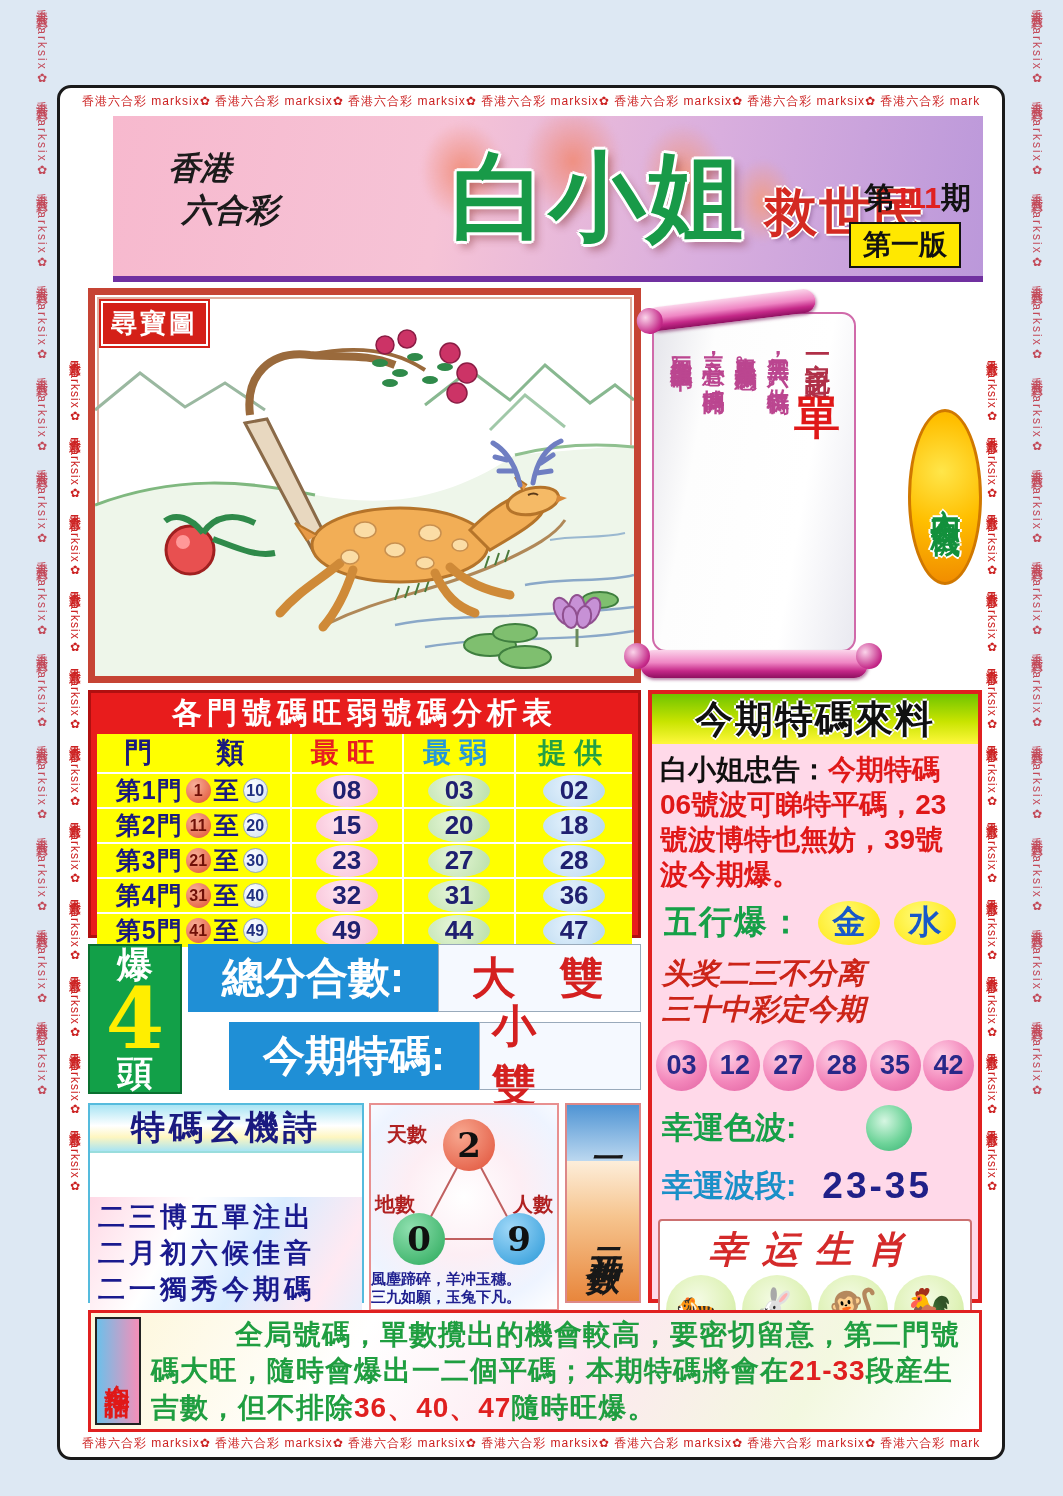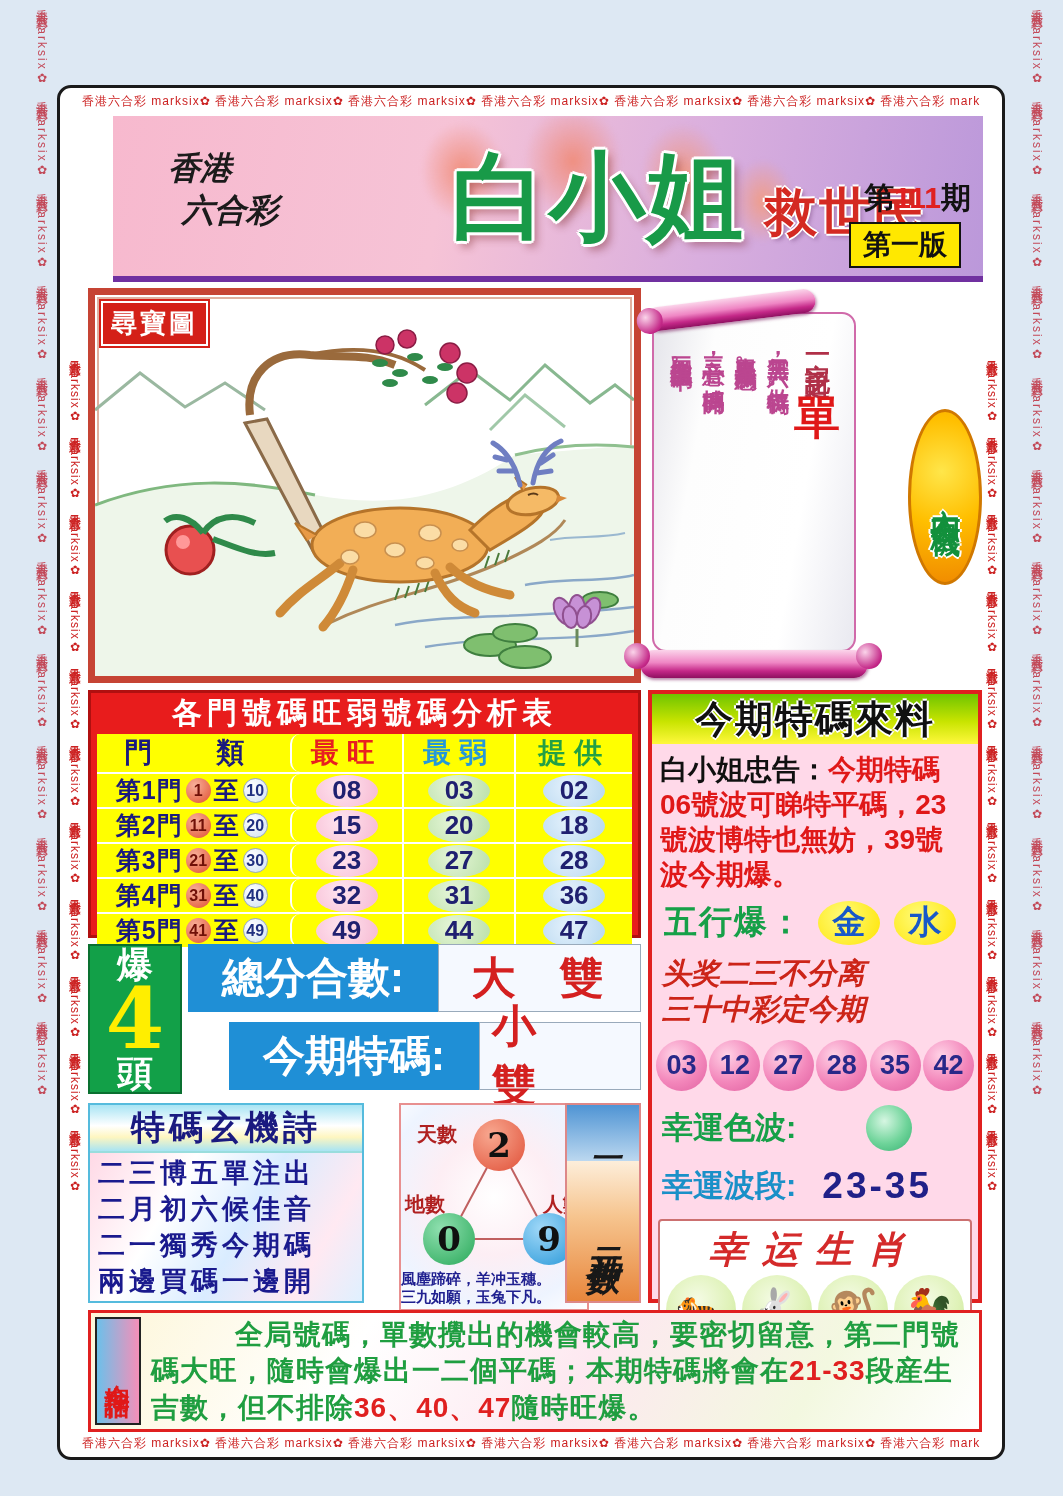--- a/index.html
+++ b/index.html
@@ -88,21 +88,21 @@
 
   
   .atable{position:absolute;left:0;top:576px;width:553px;height:248px;background:#e81c1c;
     border:3px solid #b01010;display:flex;flex-direction:column;padding:0 6px 6px 6px;}
   .atable-title{height:44px;display:flex;align-items:center;justify-content:center;color:#fff;
     font-size:30px;font-weight:bold;letter-spacing:5px;}
   .atable-grid{flex:1;background:#ffff00;display:flex;flex-direction:column;justify-content:space-between;}
   .arow{flex:1;display:flex;border-top:2px solid #fff;}
   .arow.head{border-top:none;}
   .acell{display:flex;align-items:center;justify-content:center;font-weight:bold;color:#202070;}
-  .c1{width:36%;}.c2{width:21%;border-radius:10px;}.c3{width:21%;}.c4{width:22%;}
+  .c1{width:36%;}.c2{width:21%;}.c3{width:21%;}.c4{width:22%;}
   .arow .acell{border-left:2px solid #fff;}
   .arow .acell:first-child{border-left:none;}
   .arow.head .acell{font-size:28px;letter-spacing:8px;}
   .hd-strong{color:#e82020;}.hd-weak{color:#2598d8;}.hd-give{color:#22a044;}
   .door-label{font-size:25px;color:#1a1a7e;letter-spacing:1px;}
   .circ{display:inline-flex;align-items:center;justify-content:center;width:25px;height:25px;
     border-radius:50%;font-size:16px;margin:0 3px;font-weight:bold;}
   .circ.red{background:radial-gradient(circle at 35% 30%,#f8b09a,#e05030);color:#701008;}
   .circ.pale{background:radial-gradient(circle at 35% 30%,#ffffff,#cfe0f2);color:#203080;border:1px solid #9ab;}
   .oval{display:inline-flex;align-items:center;justify-content:center;width:62px;height:32px;
@@ -120,31 +120,31 @@
   .burst-row{position:absolute;left:100px;width:453px;height:68px;display:flex;}
   .burst-row.r1{top:0;}
   .burst-row.r2{top:78px;padding-left:41px;}
   .burst-label{flex:0 0 250px;background:#1f8fd6;color:#fff;display:flex;align-items:center;
     justify-content:center;font-size:42px;font-weight:bold;}
   .burst-value{flex:1;background:#f5f9ff;border:1px solid #9ab;display:flex;align-items:center;
     justify-content:center;font-size:44px;font-weight:bold;color:#d42020;letter-spacing:16px;padding-left:12px;}
 
   
   .poem{position:absolute;left:0;top:989px;width:276px;height:200px;border:2px solid #55bbdd;
-    display:flex;flex-direction:column;}
+    display:flex;flex-direction:column;gap:44px;}
   .poem-title{height:52px;display:flex;align-items:center;justify-content:center;
     background:linear-gradient(180deg,#a8e4f4 0%,#ffffff 45%,#fef6c0 70%,#a8e4f4 100%);
     color:#1a1a80;font-size:34px;font-weight:bold;letter-spacing:4px;border-bottom:2px solid #9dd;}
   .poem-body{flex:1;background:linear-gradient(120deg,#ffd9e6 0%,#ffffff 30%,#d9ecff 55%,#ffe9f2 80%,#dff0ff 100%);
     display:flex;flex-direction:column;justify-content:space-evenly;padding:2px 8px;}
   .poem-line{color:#1a1a8e;font-size:27px;font-weight:bold;letter-spacing:4px;white-space:nowrap;}
 
   
   .triangle{position:absolute;left:281px;top:989px;width:190px;height:208px;border:2px solid #e89090;
-    background:radial-gradient(circle at 50% 45%,#ffffff 0%,#fdeef4 40%,#eef4ff 75%,#fff 100%);margin-left:30px;}
+    background:radial-gradient(circle at 50% 45%,#ffffff 0%,#fdeef4 40%,#eef4ff 75%,#fff 100%);}
   .tri-label{position:absolute;color:#b02020;font-size:20px;font-weight:bold;font-family:"DejaVu Serif",serif;}
   .tri-circle{position:absolute;width:52px;height:52px;border-radius:50%;display:flex;align-items:center;
     justify-content:center;font-size:34px;font-weight:bold;color:#101010;font-family:"DejaVu Serif",serif;}
   .tc-top{left:72px;top:14px;background:radial-gradient(circle at 35% 30%,#f8a890,#e05038);}
   .tc-left{left:22px;top:108px;background:radial-gradient(circle at 35% 30%,#90e0b0,#28a858);}
   .tc-right{left:122px;top:108px;background:radial-gradient(circle at 35% 30%,#a0d8f8,#2898d8);}
   .tri-caption{position:absolute;left:0;right:0;bottom:2px;text-align:left;color:#202090;
     font-size:15px;font-weight:bold;line-height:1.25;}
 
   

